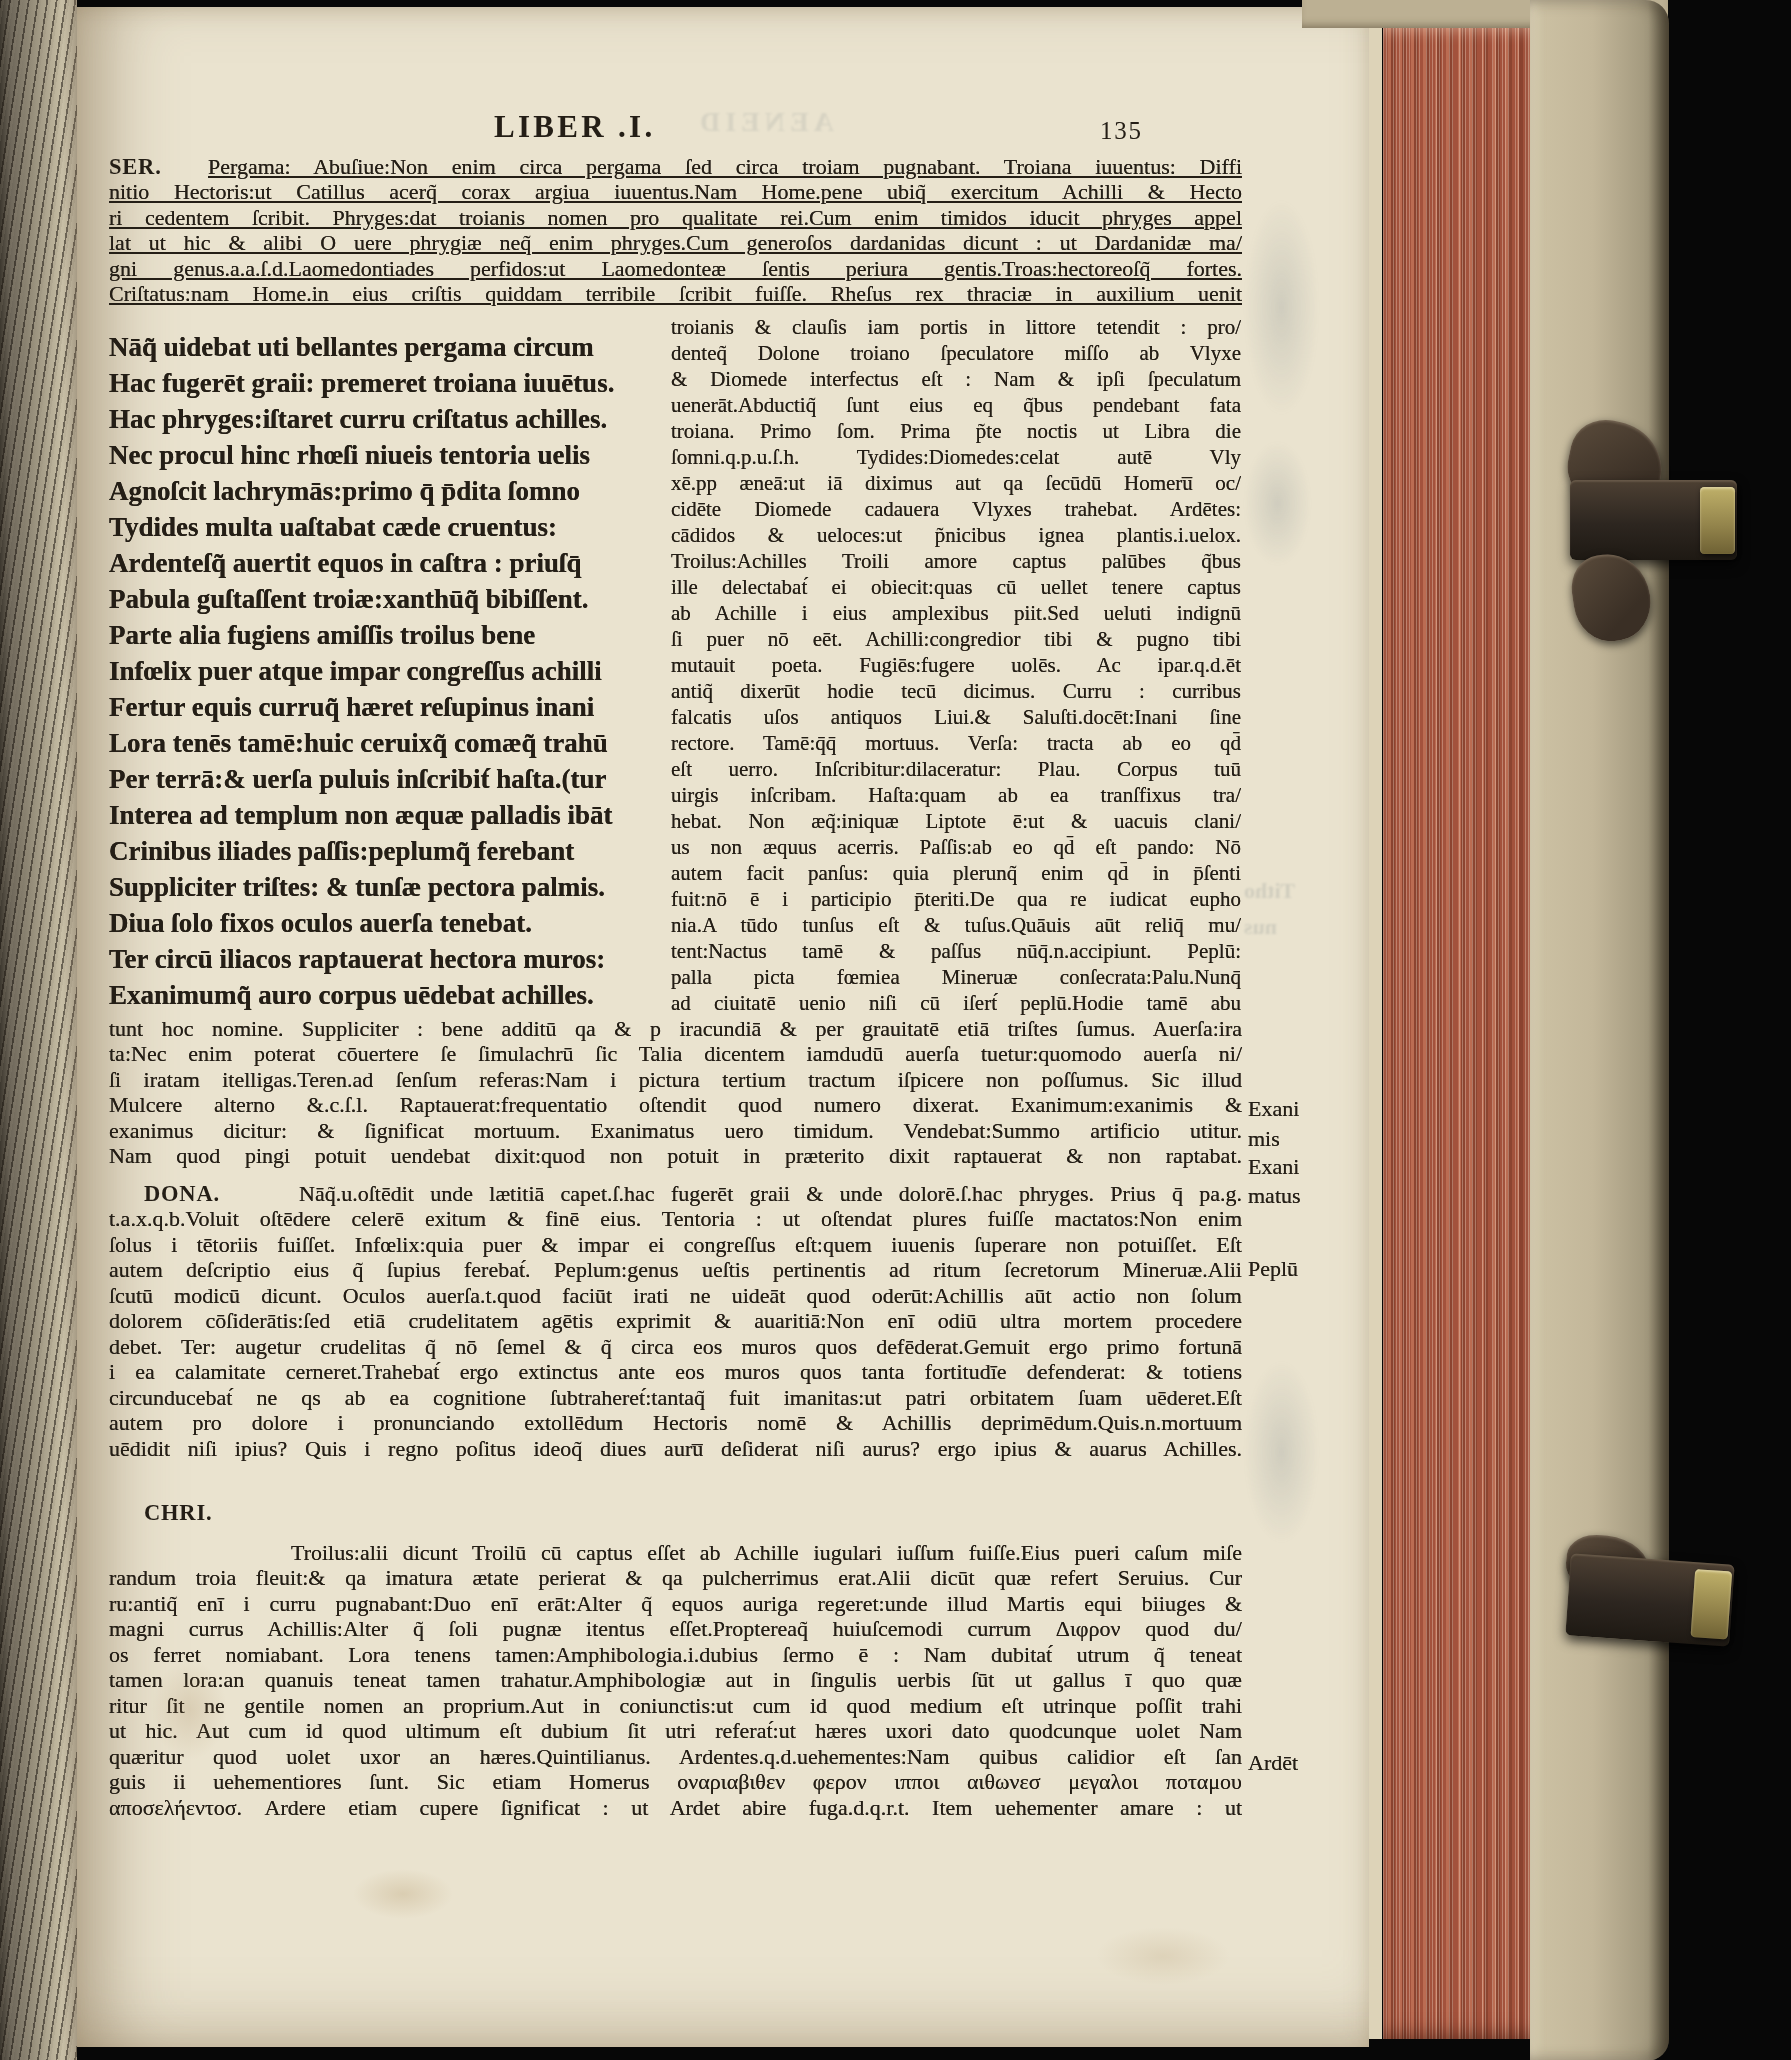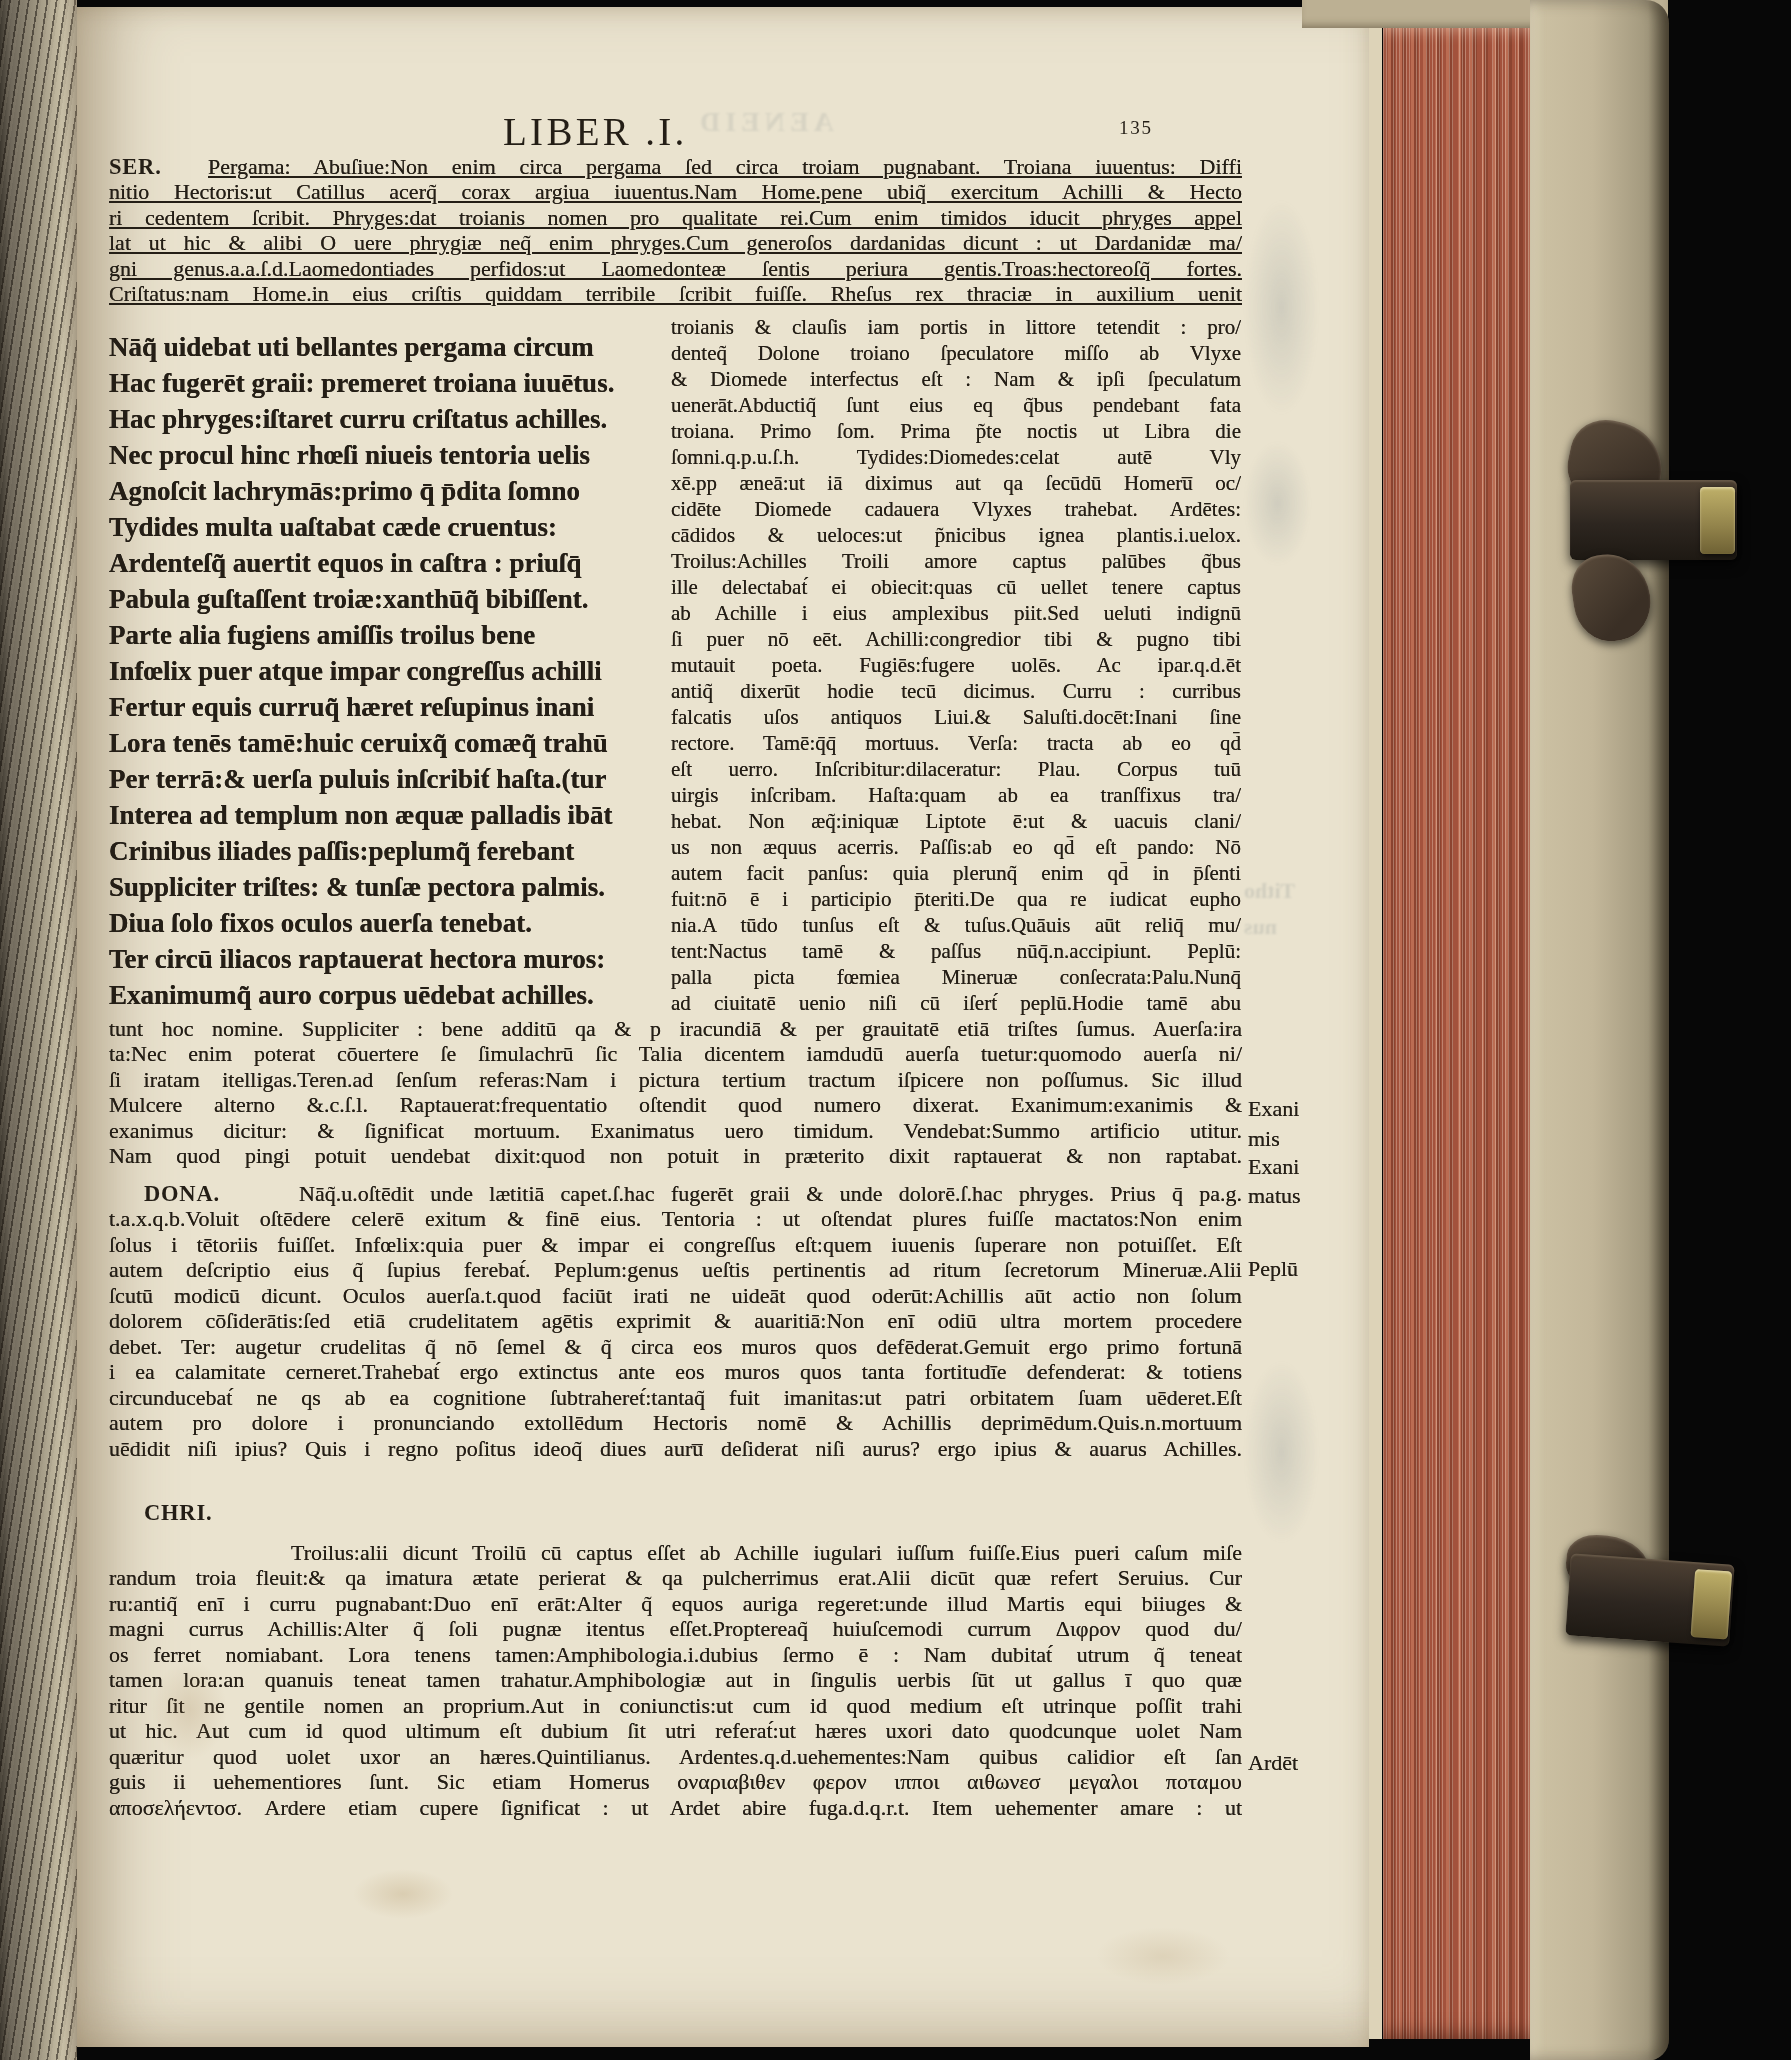--- a/index.html
+++ b/index.html
@@ -42,22 +42,22 @@
   .nub{position:absolute;background:linear-gradient(140deg,#5b4c3c,#3a2f25 70%);border-radius:42% 58% 50% 50%;
        box-shadow:0 3.3px 8.3px rgba(0,0,0,.6), inset 0 1.7px 2.5px rgba(220,200,170,.25);}
   .strap{position:absolute;background:linear-gradient(180deg,#4d4033,#2d2620 55%,#1e1913);border-radius:5.8px;
        box-shadow:0 5px 11.7px rgba(0,0,0,.7), inset 0 1.7px 1.7px rgba(200,180,150,.22);}
   .brass{position:absolute;background:linear-gradient(180deg,#bfb069,#91824a 60%,#6e6134);border-radius:4.2px;
        box-shadow:inset 0 1.7px 2.5px rgba(255,250,220,.5), 1.7px 1.7px 5px rgba(0,0,0,.6);}
 
   
   .page *{position:absolute;}
   .textline, .textline *{position:static;}
-  .header-title{left:417px;top:102px;font-size:39px;letter-spacing:3.3px;font-weight:normal;margin-left:9px;}
-  .folio{left:1023px;top:110px;font-size:19px;letter-spacing:1.7px;margin-left:19px;}
+  .header-title{left:417px;top:102px;font-size:31px;letter-spacing:3.3px;font-weight:bold;}
+  .folio{left:1023px;top:110px;font-size:25px;letter-spacing:1.7px;}
   .ghost{color:#5a6a72;opacity:.13;filter:blur(0.8px);transform:scaleX(-1);font-weight:bold;}
   .ghost-header{left:618px;top:99px;font-size:28px;letter-spacing:5px;}
   .gm{left:1167px;font-size:22px;opacity:.18;}
   .gm1{top:871px;} .gm2{top:907px;}
 
   .block{font-size:22px;line-height:25.5px;}
   .block .textline{display:block;text-align:justify;text-align-last:justify;white-space:nowrap;
         text-shadow:0 0 0.4px rgba(30,24,16,.85);}
   .ser-block{left:32px;top:147px;width:1133px;text-decoration:underline;}
   .ser-block .textline:first-child{padding-left:99px;width:1034px;}

